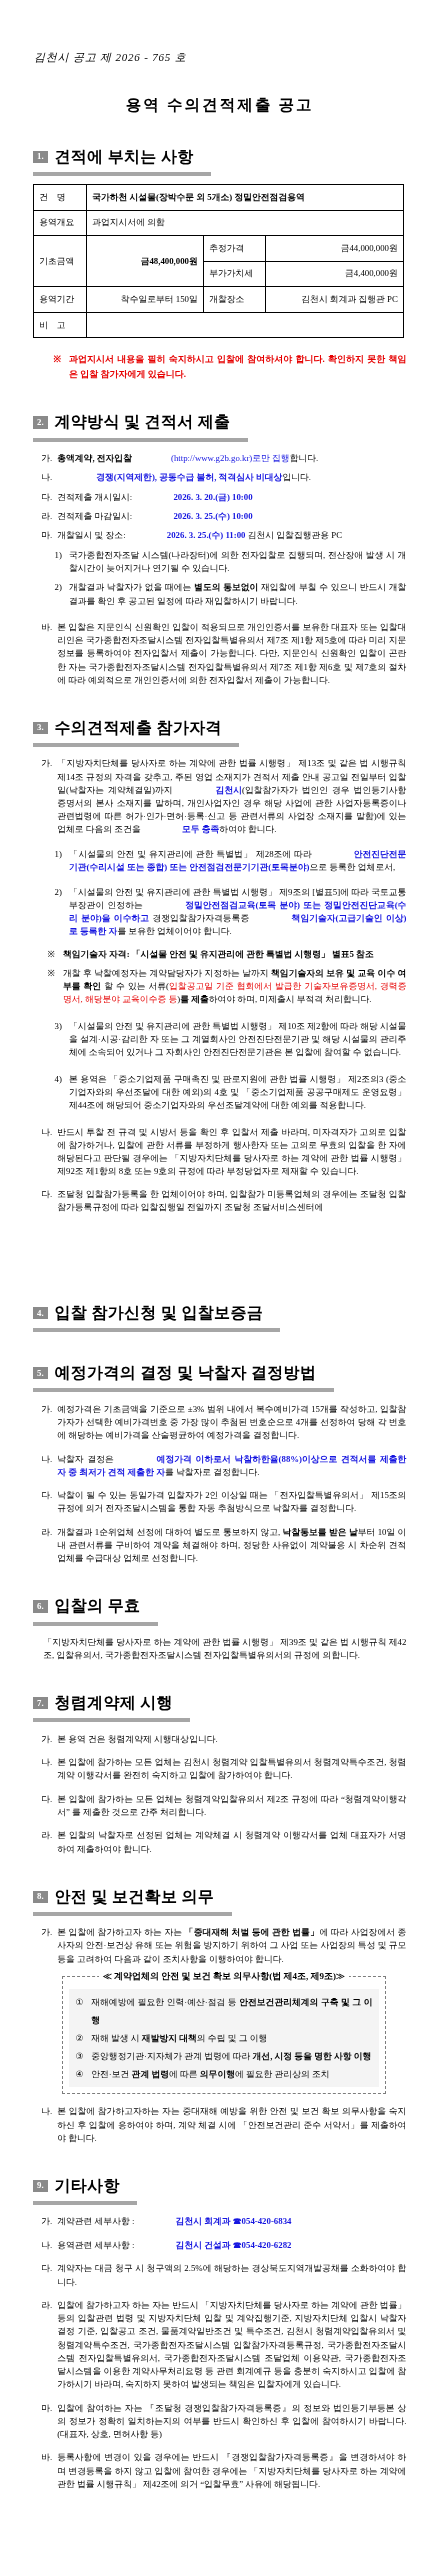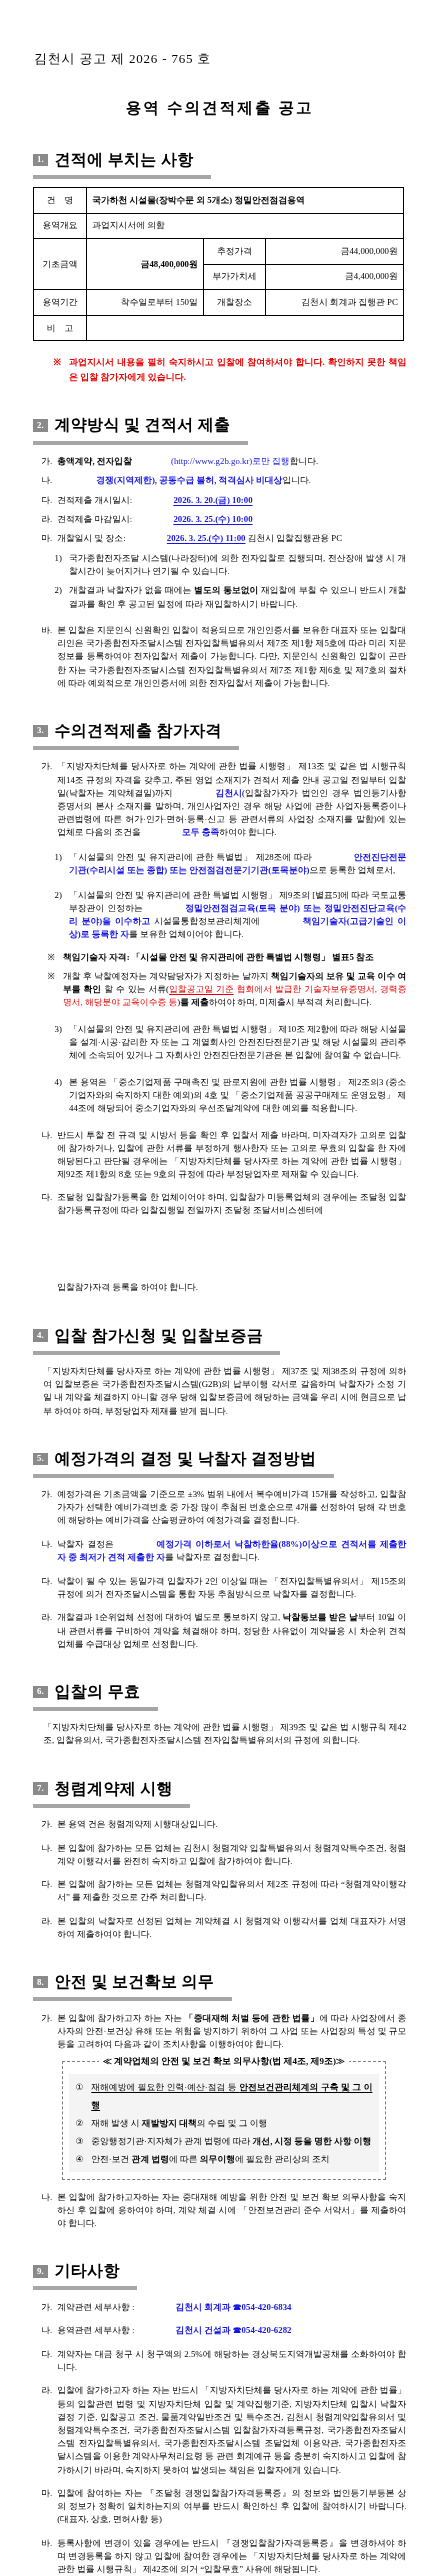--- a/index.html
+++ b/index.html
@@ -3,21 +3,21 @@
 <meta charset="utf-8">
 <style>
   html,body{margin:0;padding:0;background:#ffffff;}
   .page{
     width:426px;min-height:3009px;box-sizing:border-box;
     margin:0 auto;background:#fff;color:#000;
     padding:49px 19.6px 0 33px;
     font-family:"Liberation Serif","DejaVu Serif",serif;
     font-size:8.8px;line-height:1.5;
   }
-  .notice-no{font-size:13px;letter-spacing:0.8px;margin-left:1px;}
+  .notice-no{font-size:11px;letter-spacing:0.8px;margin-left:1px;font-style:italic;}
   .doc-title{
     text-align:center;font-size:15.5px;font-weight:bold;
     letter-spacing:2.1px;margin:27px 0 0 0;
   }
   
   .sec{margin-top:29px;}
   .sec-head{
     display:inline-flex;align-items:center;gap:6.7px;
     border-bottom:4.1px solid var(--bar,#a6a6a6);
     padding:0 17.5px 3.1px 0;
@@ -34,31 +34,31 @@
   .lv0{margin-left:10.3px;}
   .lv1{margin-left:8.2px;} .lv1 > .lbl{flex:0 0 16px;}
   .lv2{margin-left:21.6px;} .lv2 > .lbl{flex:0 0 14.4px;}
   .lv3{margin-left:14.4px;} .lv3 > .lbl{flex:0 0 15.5px;}
   .txt{flex:1;text-align:justify;}
   .gapblk{width:100%;}
   
   .s-b{font-weight:bold;}
   .s-blue{color:var(--blue,#1616e0);margin-left:39px;}
   .s-red{color:var(--red,#e60000);}
-  .s-u{text-decoration:underline;text-underline-offset:1.5px;}
+  .s-u{text-underline-offset:1.5px;}
   
   .quote-table{
     width:371px;border-collapse:collapse;margin-top:8.2px;
     border:1.3px solid #000;table-layout:fixed;
   }
   .quote-table td{
     border:0.8px solid #000;padding:5.7px 5.2px;font-size:8.8px;
     vertical-align:middle;
   }
-  .quote-table .th{text-align:center;white-space:pre;}
+  .quote-table .th{white-space:pre;}
   .quote-table .center{text-align:right;}
   .quote-table .bold{font-weight:bold;}
   .col1{width:53px;} .col2{width:117px;} .col3{width:62px;}
   
   .table-note{
     display:flex;margin:13.4px 0 0 20.6px;color:var(--red,#e60000);
     font-weight:bold;font-size:9px;line-height:1.65;
   }
   .table-note .mark{flex:0 0 15.5px;}
   .table-note .ntext{flex:1;text-align:justify;}
@@ -181,64 +181,55 @@
         <div class="blk lv1">
           <span class="lbl">가.</span>
           <span class="txt"><span class="">「지방자치단체를 당사자로 하는 계약에 관한 법률 시행령」 제13조 및 같은 법 시행규칙 제14조 규정의 자격을 갖추고, 주된 영업 소재지가 견적서 제출 안내 공고일 전일부터 입찰일(낙찰자는 계약체결일)까지 </span><span class="s-b s-blue">김천시</span><span class="">(입찰참가자가 법인인 경우 법인등기사항 증명서의 본사 소재지를 말하며, 개인사업자인 경우 해당 사업에 관한 사업자등록증이나 관련법령에 따른 허가·인가·면허·등록·신고 등 관련서류의 사업장 소재지를 말함)에 있는 업체로 다음의 조건을 </span><span class="s-b s-blue">모두 충족</span><span class="">하여야 합니다.</span></span>
         </div>
         <div class="blk lv2" style="margin-top: 11.3px;">
           <span class="lbl">1)</span>
           <span class="txt"><span class="">「시설물의 안전 및 유지관리에 관한 특별법」 제28조에 따라 </span><span class="s-b s-blue">안전진단전문기관(수리시설 또는 종합) 또는 안전점검전문기기관(토목분야)</span><span class="">으로 등록한 업체로서,</span></span>
         </div>
         <div class="blk lv2" style="margin-top: 11.3px;">
           <span class="lbl">2)</span>
-          <span class="txt"><span class="">「시설물의 안전 및 유지관리에 관한 특별법 시행령」 제9조의 [별표5]에 따라 국토교통부장관이 인정하는 </span><span class="s-b s-blue">정밀안전점검교육(토목 분야) 또는 정밀안전진단교육(수리 분야)을 이수하고</span><span class=""> 시설물통합정보관리체계에 </span><span class="s-b s-blue">책임기술자(고급기술인 이상)로 등록한 자</span><span class="">를 보유한 업체이어야 합니다.</span></span>
+          <span class="txt"><span class="">「시설물의 안전 및 유지관리에 관한 특별법 시행령」 제9조의 [별표5]에 따라 국토교통부장관이 인정하는 </span><span class="s-b s-blue">정밀안전점검교육(토목 분야) 또는 정밀안전진단교육(수리 분야)을 이수하고</span><span class=""> 경쟁입찰참가자격등록증 </span><span class="s-b s-blue">책임기술자(고급기술인 이상)로 등록한 자</span><span class="">를 보유한 업체이어야 합니다.</span></span>
         </div>
         <div class="blk lv3" style="margin-top: 9.3px;">
           <span class="lbl">※</span>
           <span class="txt"><span class="s-b">책임기술자 자격: 「시설물 안전 및 유지관리에 관한 특별법 시행령」 별표5 참조</span></span>
         </div>
         <div class="blk lv3">
           <span class="lbl">※</span>
           <span class="txt"><span class="">개찰 후 낙찰예정자는 계약담당자가 지정하는 날까지 </span><span class="s-b">책임기술자의 보유 및 교육 이수 여부를 확인</span><span class=""> 할 수 있는 서류(</span><span class="s-red s-u">입찰공고일 기준</span><span class=""> </span><span class="s-red">협회에서 발급한 기술자보유증명서, 경력증명서, 해당분야 교육이수증 등</span><span class="">)</span><span class="s-b">를 제출</span><span class="">하여야 하며, 미제출시 부적격 처리합니다.</span></span>
         </div>
         <div class="blk lv2" style="margin-top: 13.4px;">
           <span class="lbl">3)</span>
           <span class="txt"><span class="">「시설물의 안전 및 유지관리에 관한 특별법 시행령」 제10조 제2항에 따라 해당 시설물을 설계·시공·감리한 자 또는 그 계열회사인 안전진단전문기관 및 해당 시설물의 관리주체에 소속되어 있거나 그 자회사인 안전진단전문기관은 본 입찰에 참여할 수 없습니다.</span></span>
         </div>
         <div class="blk lv2" style="margin-top: 13.4px;">
           <span class="lbl">4)</span>
-          <span class="txt"><span class="">본 용역은 「중소기업제품 구매촉진 및 판로지원에 관한 법률 시행령」 제2조의3 (중소기업자와의 숙지하지 대한 예외)의 4호 및 「중소기업제품 공공구매제도 운영요령」 제44조에 해당되어 중소기업자와의 우선조달계약에 대한 예외를 적용합니다.</span></span>
+          <span class="txt"><span class="">본 용역은 「중소기업제품 구매촉진 및 판로지원에 관한 법률 시행령」 제2조의3 (중소기업자와의 우선조달에 대한 예외)의 4호 및 「중소기업제품 공공구매제도 운영요령」 제44조에 해당되어 중소기업자와의 우선조달계약에 대한 예외를 적용합니다.</span></span>
         </div>
         <div class="blk lv1" style="margin-top: 13.4px;">
           <span class="lbl">나.</span>
           <span class="txt"><span class="">반드시 투찰 전 규격 및 시방서 등을 확인 후 입찰서 제출 바라며, 미자격자가 고의로 입찰에 참가하거나, 입찰에 관한 서류를 부정하게 행사한자 또는 고의로 무효의 입찰을 한 자에 해당된다고 판단될 경우에는 「지방자치단체를 당사자로 하는 계약에 관한 법률 시행령」 제92조 제1항의 8호 또는 9호의 규정에 따라 부정당업자로 제재할 수 있습니다.</span></span>
         </div>
         <div class="blk lv1" style="margin-top: 9.3px;">
           <span class="lbl">다.</span>
           <span class="txt"><span class="">조달청 입찰참가등록을 한 업체이어야 하며, 입찰참가 미등록업체의 경우에는 조달청 입찰참가등록규정에 따라 입찰집행일 전일까지 조달청 조달서비스센터에</span></span>
         </div>
         <div class="gapblk" style="height: 58px;"></div>
-        <div class="blk lv1">
-          <span class="lbl"></span>
-          <span class="txt"><span class="">입찰참가자격 등록을 하여야 합니다.</span></span>
-        </div>
       </div>
   </div>
 
   <div class="sec">
     <div class="sec-head">
       <span class="sec-num">4.</span>
       <span class="sec-title">입찰 참가신청 및 입찰보증금</span>
     </div>
-    <div class="sec-body">
-        <div class="blk lv0">
-          <span class="txt"><span class="">「지방자치단체를 당사자로 하는 계약에 관한 법률 시행령」 제37조 및 제38조의 규정에 의하여 입찰보증은 국가종합전자조달시스템(G2B)의 납부이행 각서로 갈음하며 낙찰자가 소정 기일 내 계약을 체결하지 아니할 경우 당해 입찰보증금에 해당하는 금액을 우리 시에 현금으로 납부 하여야 하며, 부정당업자 제재를 받게 됩니다.</span></span>
-        </div>
-      </div>
   </div>
 
   <div class="sec">
     <div class="sec-head">
       <span class="sec-num">5.</span>
       <span class="sec-title">예정가격의 결정 및 낙찰자 결정방법</span>
     </div>
     <div class="sec-body">
         <div class="blk lv1">
           <span class="lbl">가.</span>

